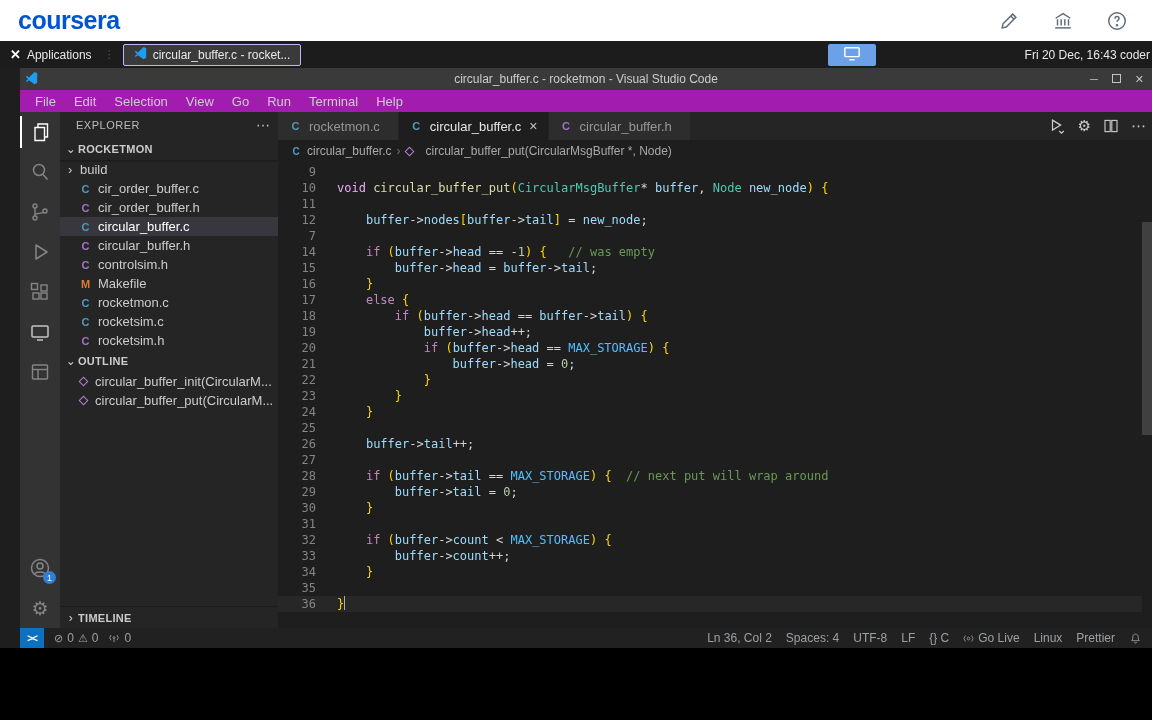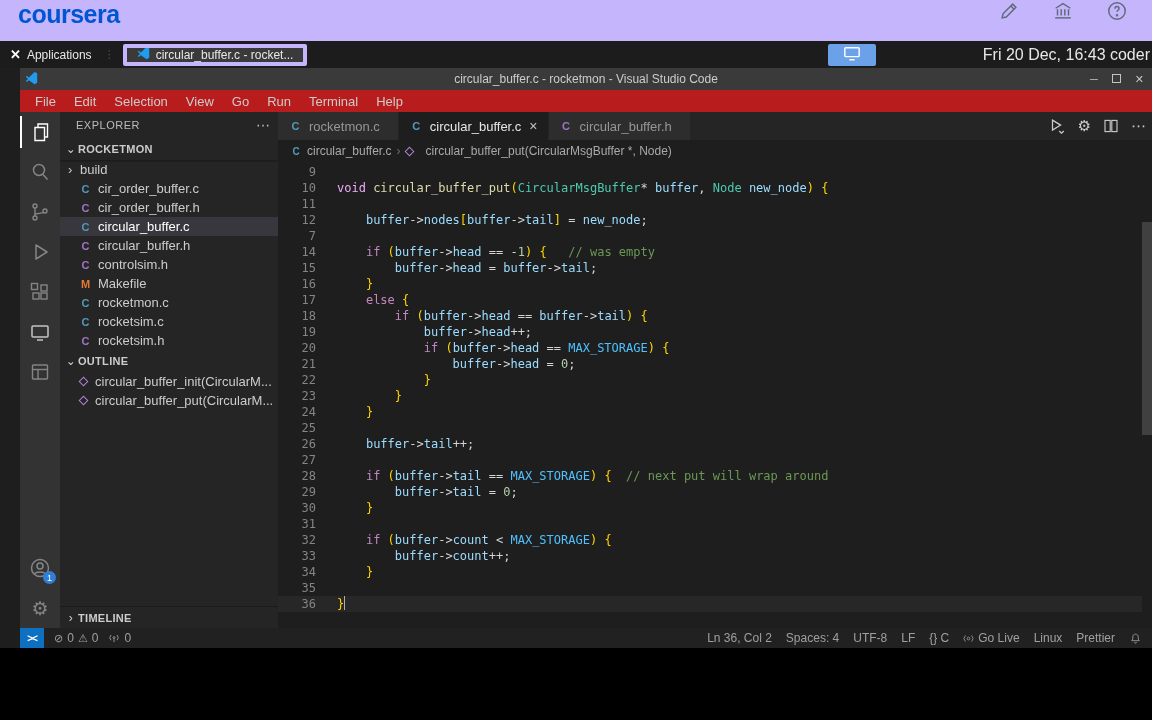--- a/index.html
+++ b/index.html
@@ -1,51 +1,51 @@
 <!DOCTYPE html>
 <html><head>
 <meta charset="utf-8">
 <style>
   * { box-sizing: border-box; margin: 0; padding: 0; }
   html,body { background:#000; }
   .page { position:relative; width:1152px; height:720px; background:#000; overflow:hidden;
           font-family:"Liberation Sans", sans-serif; }
 
   
-  .chead { position:absolute; top:0; left:0; width:1152px; height:41px; background:#c4b5fd;
-           display:flex; align-items:flex-start; padding:0 18px; }
+  .chead { position:absolute; top:0; left:0; width:1152px; height:41px; background:#ffffff;
+           display:flex; align-items:center; padding:0 18px; }
   .clogo { color:#0056D2; font-weight:bold; font-size:25px; letter-spacing:-0.5px; }
   .chead-sp { flex:1; }
   .chead-icons { display:flex; align-items:center; gap:32px; padding-right:6px; }
   .hicon svg { display:block; }
 
   
   .taskbar { position:absolute; top:41px; left:0; width:1152px; height:27px; background:#1c1c1c;
              display:flex; align-items:center; color:#e8e8e8; font-size:12px; }
   .tb-apps { display:flex; align-items:center; gap:6px; padding:0 10px; height:100%; cursor:default; }
   .tb-apps-icon { color:#fff; font-weight:bold; font-size:13px; }
   .tb-sep { color:#555; font-size:11px; padding:0 2px; }
-  .tb-win { display:flex; align-items:center; gap:6px; background:#3a3a3a; border:4px solid #c4b5fd;
+  .tb-win { display:flex; align-items:center; gap:6px; background:#3a3a3a; border:1px solid #c4b5fd;
             height:22px; padding:0 10px; margin-left:6px; border-radius:2px; max-width:190px; white-space:nowrap; overflow:hidden; }
   .tb-blue { position:absolute; left:828px; top:3px; width:48px; height:22px; background:#6aa1e8;
              border-radius:2px; display:flex; align-items:center; justify-content:center; }
   .tb-clock { position:absolute; right:2px; top:0; height:27px; display:flex; align-items:center;
-              white-space:nowrap; font-size:16px; }
+              white-space:nowrap; font-size:12px; }
 
   
   .vscode { position:absolute; top:68px; left:0; width:1152px; height:580px; background:#1e1e1e;padding-left:20px; }
 
   .titlebar { position:relative; height:22px; background:#3a3a3b; display:flex; align-items:center; justify-content:center; }
   .titlebar .vsc-corner { position:absolute; left:5px; top:3px; }
   .win-title { color:#cccccc; font-size:12px; }
   .win-controls { position:absolute; right:8px; top:0; height:22px; display:flex; align-items:center; gap:14px; color:#c3c3c3; }
   .wc { font-size:11px; line-height:1; cursor:default; }
   .wc-box { width:9px; height:9px; border:1px solid #c3c3c3; display:inline-block; }
 
-  .menubar { height:22px; background:#b91c1c; display:flex; align-items:center; padding-left:6px; }
+  .menubar { height:22px; background:#a21caf; display:flex; align-items:center; padding-left:6px; }
   .menu-item { color:#cccccc; font-size:13px; padding:0 9px; cursor:default; }
 
   .main { display:flex; height:516px; }
 
   
   .activitybar { width:40px; background:#333333; display:flex; flex-direction:column; }
   .ab-item { width:40px; height:40px; display:flex; align-items:center; justify-content:center; position:relative; }
   .ab-item.active::before { content:""; position:absolute; left:0; top:4px; bottom:4px; width:2px; background:#ffffff; }
   .ab-sp { flex:1; }
   .ab-gear { font-size:19px; color:#858585; line-height:1; }

